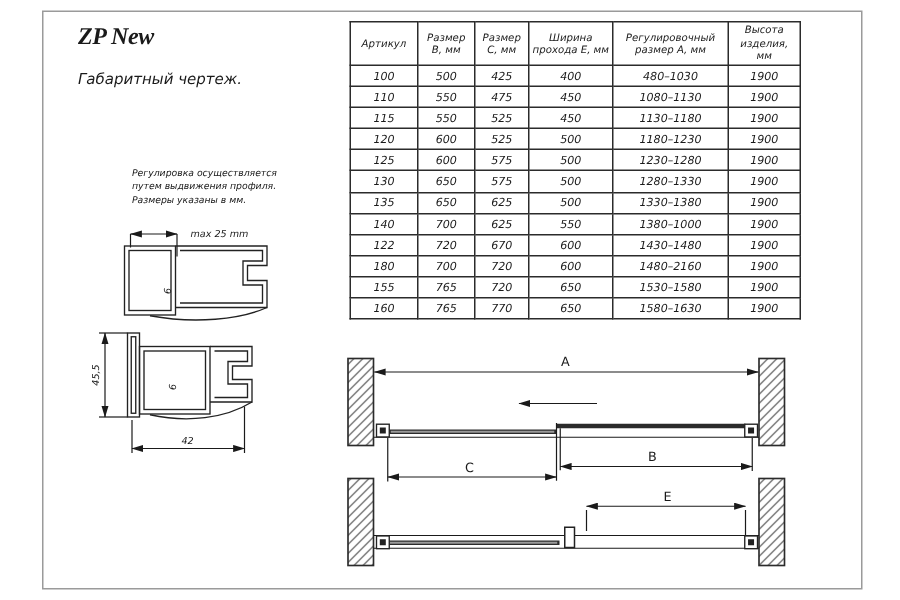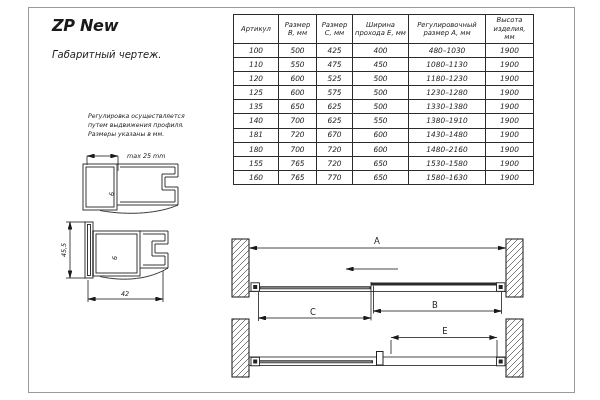--- a/index.html
+++ b/index.html
@@ -4,21 +4,21 @@
 <style>
   :root{
     --ink:#1a1a1a; --line:#2b2b2b; --gray:#9a9a9a; --frame:#9a9a9a; --bg:#ffffff;
   }
   html,body{margin:0;padding:0;background:#fff;}
   #page{position:relative;width:600px;height:400px;background:var(--bg);overflow:hidden;
         font-family:"DejaVu Sans",sans-serif;color:var(--ink);}
   #frame{position:absolute;left:28px;top:7px;width:545px;height:384px;border:1px solid var(--frame);}
   
   #title{position:absolute;left:52px;top:16px;}
-  #title .product{font-size:16px;font-weight:bold;font-style:italic;margin:0 0 3px 0;letter-spacing:-0.3px;}
+  #title .product{font-size:16px;font-weight:bold;font-style:italic;margin:0 0 3px 0;letter-spacing:-0.3px;font-family:Liberation Serif, serif;}
   #title .sub{font-size:10px;font-style:italic;line-height:1.4;margin-top:13px;}
   
   #note{position:absolute;left:88px;top:112px;font-size:6.2px;font-style:italic;line-height:1.45;}
   
   #spec-table{position:absolute;left:233px;top:14px;}
   table{border-collapse:collapse;table-layout:fixed;width:300px;}
   th,td{border:1px solid var(--line);text-align:center;vertical-align:middle;padding:0;overflow:hidden;}
   th{font-weight:normal;font-style:italic;font-size:6.8px;line-height:1.25;height:28px;white-space:pre-line;}
   td{font-style:italic;font-size:7.4px;height:13.1px;line-height:1;}
   
@@ -86,53 +86,69 @@
           </tr>
           <tr>
             <td>110</td>
             <td>550</td>
             <td>475</td>
             <td>450</td>
             <td>1080–1130</td>
             <td>1900</td>
           </tr>
           <tr>
+            <td>115</td>
+            <td>550</td>
+            <td>525</td>
+            <td>450</td>
+            <td>1130–1180</td>
+            <td>1900</td>
+          </tr>
+          <tr>
             <td>120</td>
             <td>600</td>
             <td>525</td>
             <td>500</td>
             <td>1180–1230</td>
             <td>1900</td>
           </tr>
           <tr>
             <td>125</td>
             <td>600</td>
             <td>575</td>
             <td>500</td>
             <td>1230–1280</td>
+            <td>1900</td>
+          </tr>
+          <tr>
+            <td>130</td>
+            <td>650</td>
+            <td>575</td>
+            <td>500</td>
+            <td>1280–1330</td>
             <td>1900</td>
           </tr>
           <tr>
             <td>135</td>
             <td>650</td>
             <td>625</td>
             <td>500</td>
             <td>1330–1380</td>
             <td>1900</td>
           </tr>
           <tr>
             <td>140</td>
             <td>700</td>
             <td>625</td>
             <td>550</td>
-            <td>1380–1910</td>
-            <td>1900</td>
-          </tr>
-          <tr>
-            <td>181</td>
+            <td>1380–1000</td>
+            <td>1900</td>
+          </tr>
+          <tr>
+            <td>122</td>
             <td>720</td>
             <td>670</td>
             <td>600</td>
             <td>1430–1480</td>
             <td>1900</td>
           </tr>
           <tr>
             <td>180</td>
             <td>700</td>
             <td>720</td>

